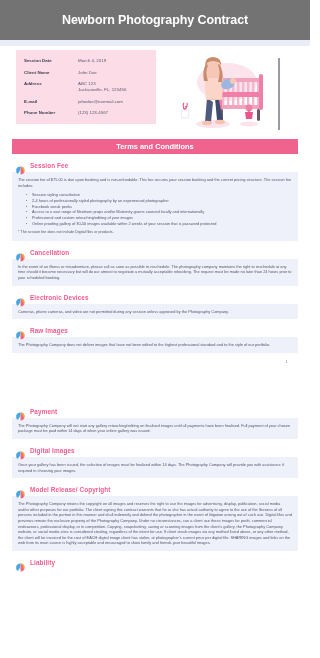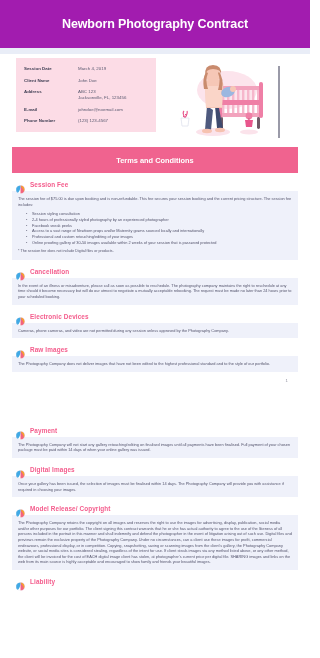--- a/index.html
+++ b/index.html
@@ -12,22 +12,22 @@
 
   body {
     font-family: "Liberation Sans", sans-serif;
     background: #ffffff;
     color: #4a4a68;
     position: relative;
   }
 
   
   .header-banner {
-    background: #a21caf;
-    height: 48px;
+    background: #737373;
+    height: 40px;
     display: flex;
     align-items: center;
     justify-content: center;
   }
   .header-title {
     color: #ffffff;
     font-size: 12.5px;
     font-weight: bold;
     letter-spacing: -0.1px;
   }
@@ -85,21 +85,21 @@
     top: 12px;
     width: 1.5px;
     height: 72px;
     background: #9a9aa8;
   }
 
   
   .terms-banner {
     margin: 0 12px;
     background: #F0638F;
-    height: 26px;
+    height: 15px;
     display: flex;
     align-items: center;
     justify-content: center;
   }
   .terms-banner-title {
     color: #ffffff;
     font-size: 7.4px;
     font-weight: bold;
   }
 

